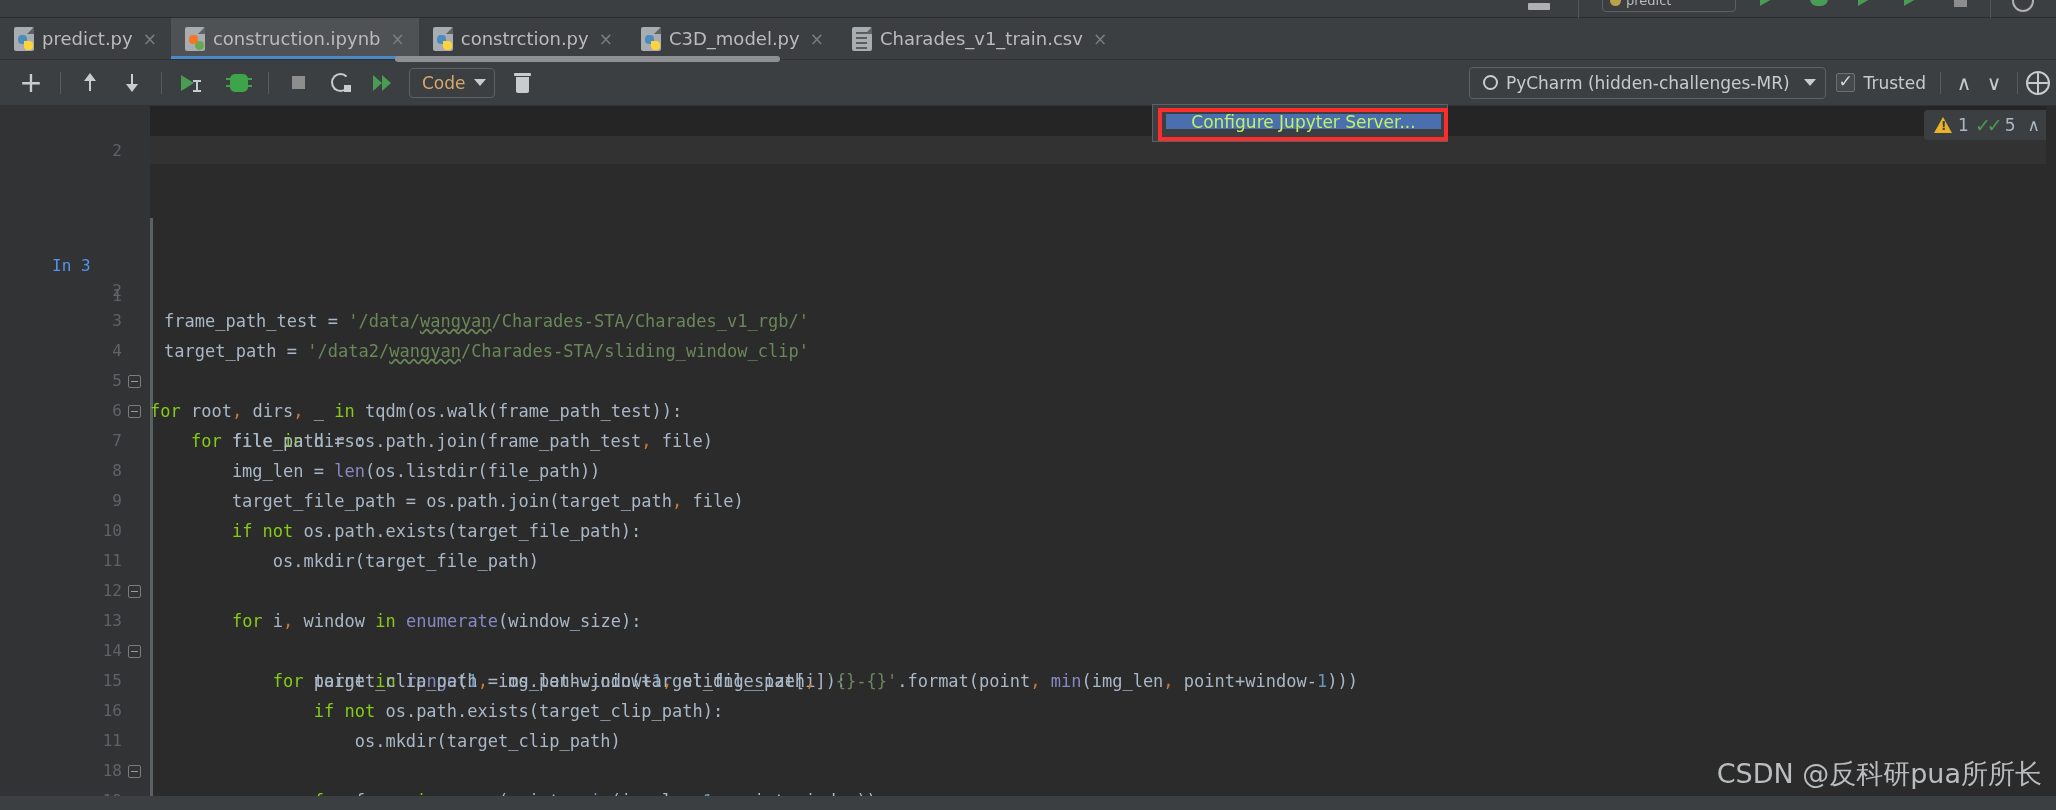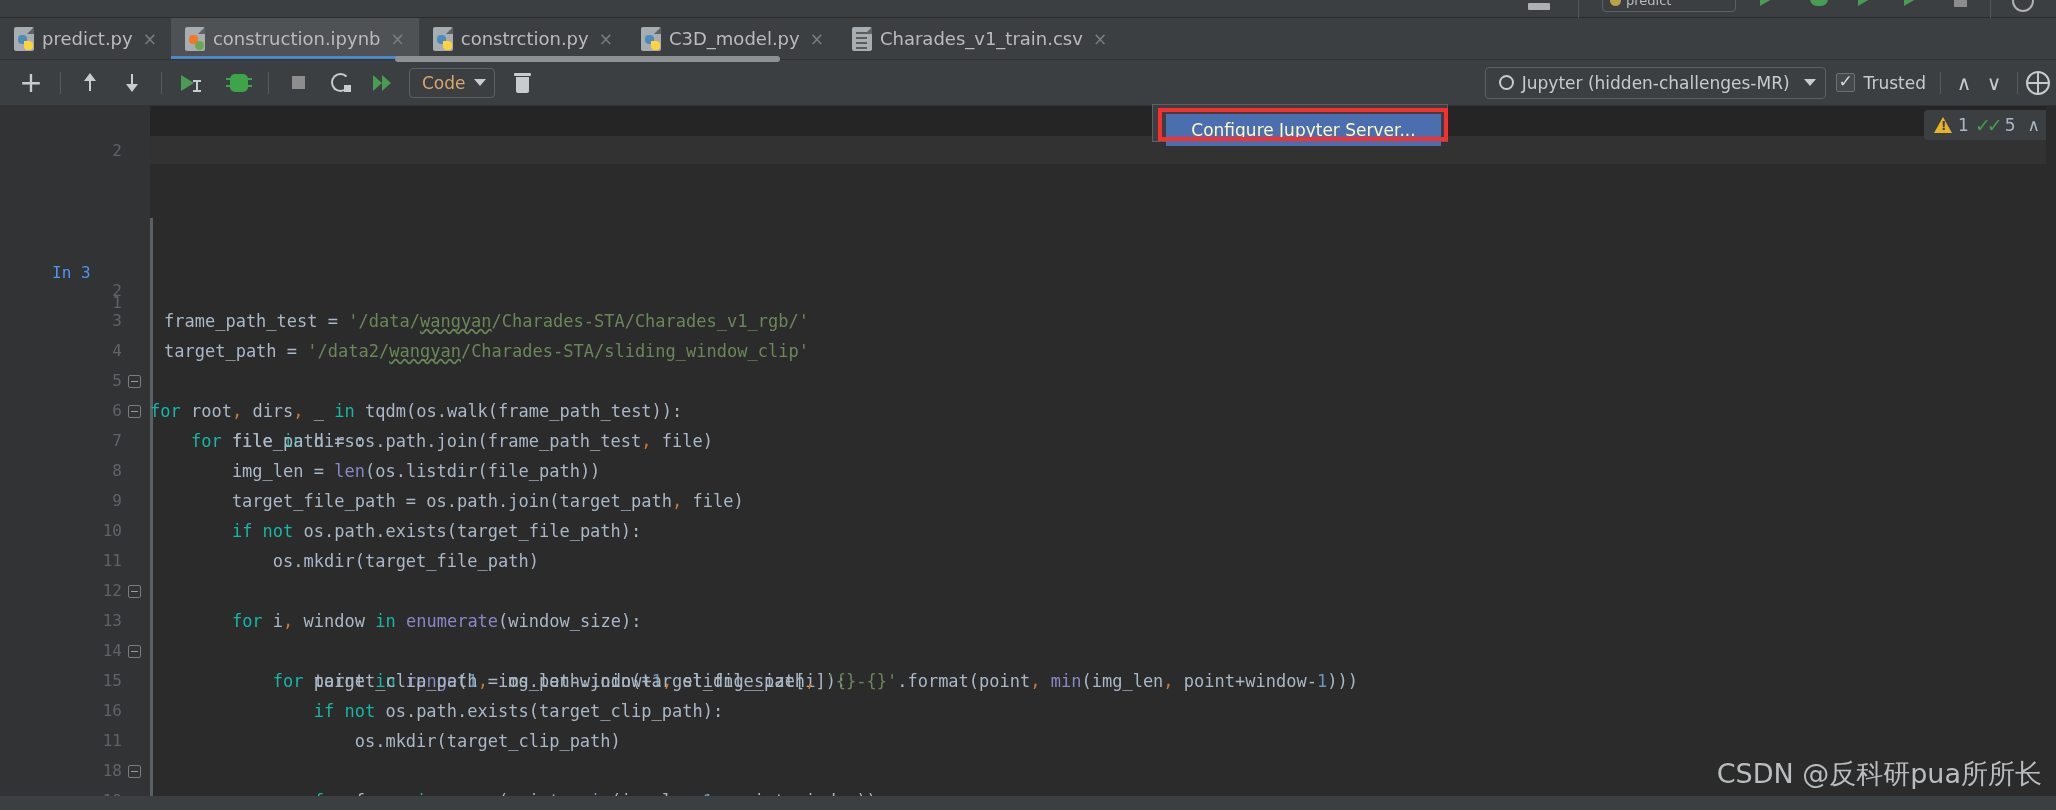--- a/index.html
+++ b/index.html
@@ -206,22 +206,22 @@
   
   .popup-frame {
     position: absolute; left: 1152px; top: 104px; width: 296px; height: 38px;
     background: #3c3f41; border: 1px solid #5d6063;
   }
   .popup-hl {
     position: absolute; left: 1158px; top: 108px; width: 290px; height: 33px;
     border: 4px solid #fc2d2d; box-sizing: border-box;
   }
   .popup-item {
-    position: absolute; left: 1166px; top: 114px; width: 275px; height: 32px;
-    background: #4b6eaf; color: #fef9c3; font-size: 17px;
+    position: absolute; left: 1166px; top: 114px; width: 275px; height: 15px;
+    background: #4b6eaf; color: #bef264; font-size: 17px;
     display: flex; align-items: center; justify-content: center;
   }
 
   
   .editor {
     position: absolute; left: 0; top: 106px; width: 2056px; height: 704px;
     background: #2b2b2b;
   }
   .gutter-bg {
     position: absolute; left: 0; top: 0; width: 150px; height: 704px;
@@ -264,21 +264,21 @@
     color: #606366; font-size: 16px;
     font-family: "DejaVu Sans Mono", "Liberation Mono", monospace;
   }
   .inmark {
     position: absolute; left: 52px; width: 60px; text-align: left;
     color: #5394ec; font-size: 16px;
     font-family: "DejaVu Sans Mono", "Liberation Mono", monospace;
   }
   .code { position: absolute; left: 164px; color: #a9b7c6; text-align: center; }
 
-  .kw   { color: #14b8a6; }
+  .kw   { color: #84cc16; }
   .num  { color: #6897bb; }
   .str  { color: #6a8759; }
   .bi   { color: #8888c6; }
   .var  { color: #a9b7c6; }
   .op   { color: #a9b7c6; }
   .comma { color: #cc7832; }
   .spell { text-decoration: underline wavy #6a8759; text-decoration-skip-ink: none; }
   .hl-brk { background: #3b514d; color: #ffef28; }
 
   .fold {
@@ -454,21 +454,21 @@
     <span class="trash">
         <span class="lid"></span>
         <span class="can"></span>
       </span>
   </div>
 
   <div class="spacer"></div>
 
   <div class="combo">
     <span class="kernel-ring"></span>
-    <span>Jupyter (hidden-challenges-MR)</span>
+    <span>PyCharm (hidden-challenges-MR)</span>
     <span class="caret-down"></span>
   </div>
   <div class="trusted-wrap">
     <span class="chk"></span>
     <span class="trusted-label">Trusted</span>
   </div>
   <div class="vsep"></div>
   <div class="chev">∧</div>
   <div class="chev">∨</div>
   <div class="vsep"></div>
@@ -495,21 +495,21 @@
   </div>
 
   <div class="gap">
       <div class="gut"></div>
     </div>
 
   <div class="cell2">
     <div class="accent"></div>
   </div>
 
-  <div class="line" style="top:122px;">
+  <div class="line" style="top:115px;">
     <span class="inmark">In 3</span>
     <span class="lnum" style="left:0;">1</span>
   </div>
 
   <div class="line" style="top:140px;">
     <span class="lnum" style="left:0;">2</span>
     <span class="code"><span class="var">frame_path_test</span> <span class="op">=</span> <span class="str">'/data/</span><span class="str spell">wangyan</span><span class="str">/Charades-STA/Charades_v1_rgb/'</span></span>
   </div>
   <div class="line" style="top:170px;">
     <span class="lnum" style="left:0;">3</span>

